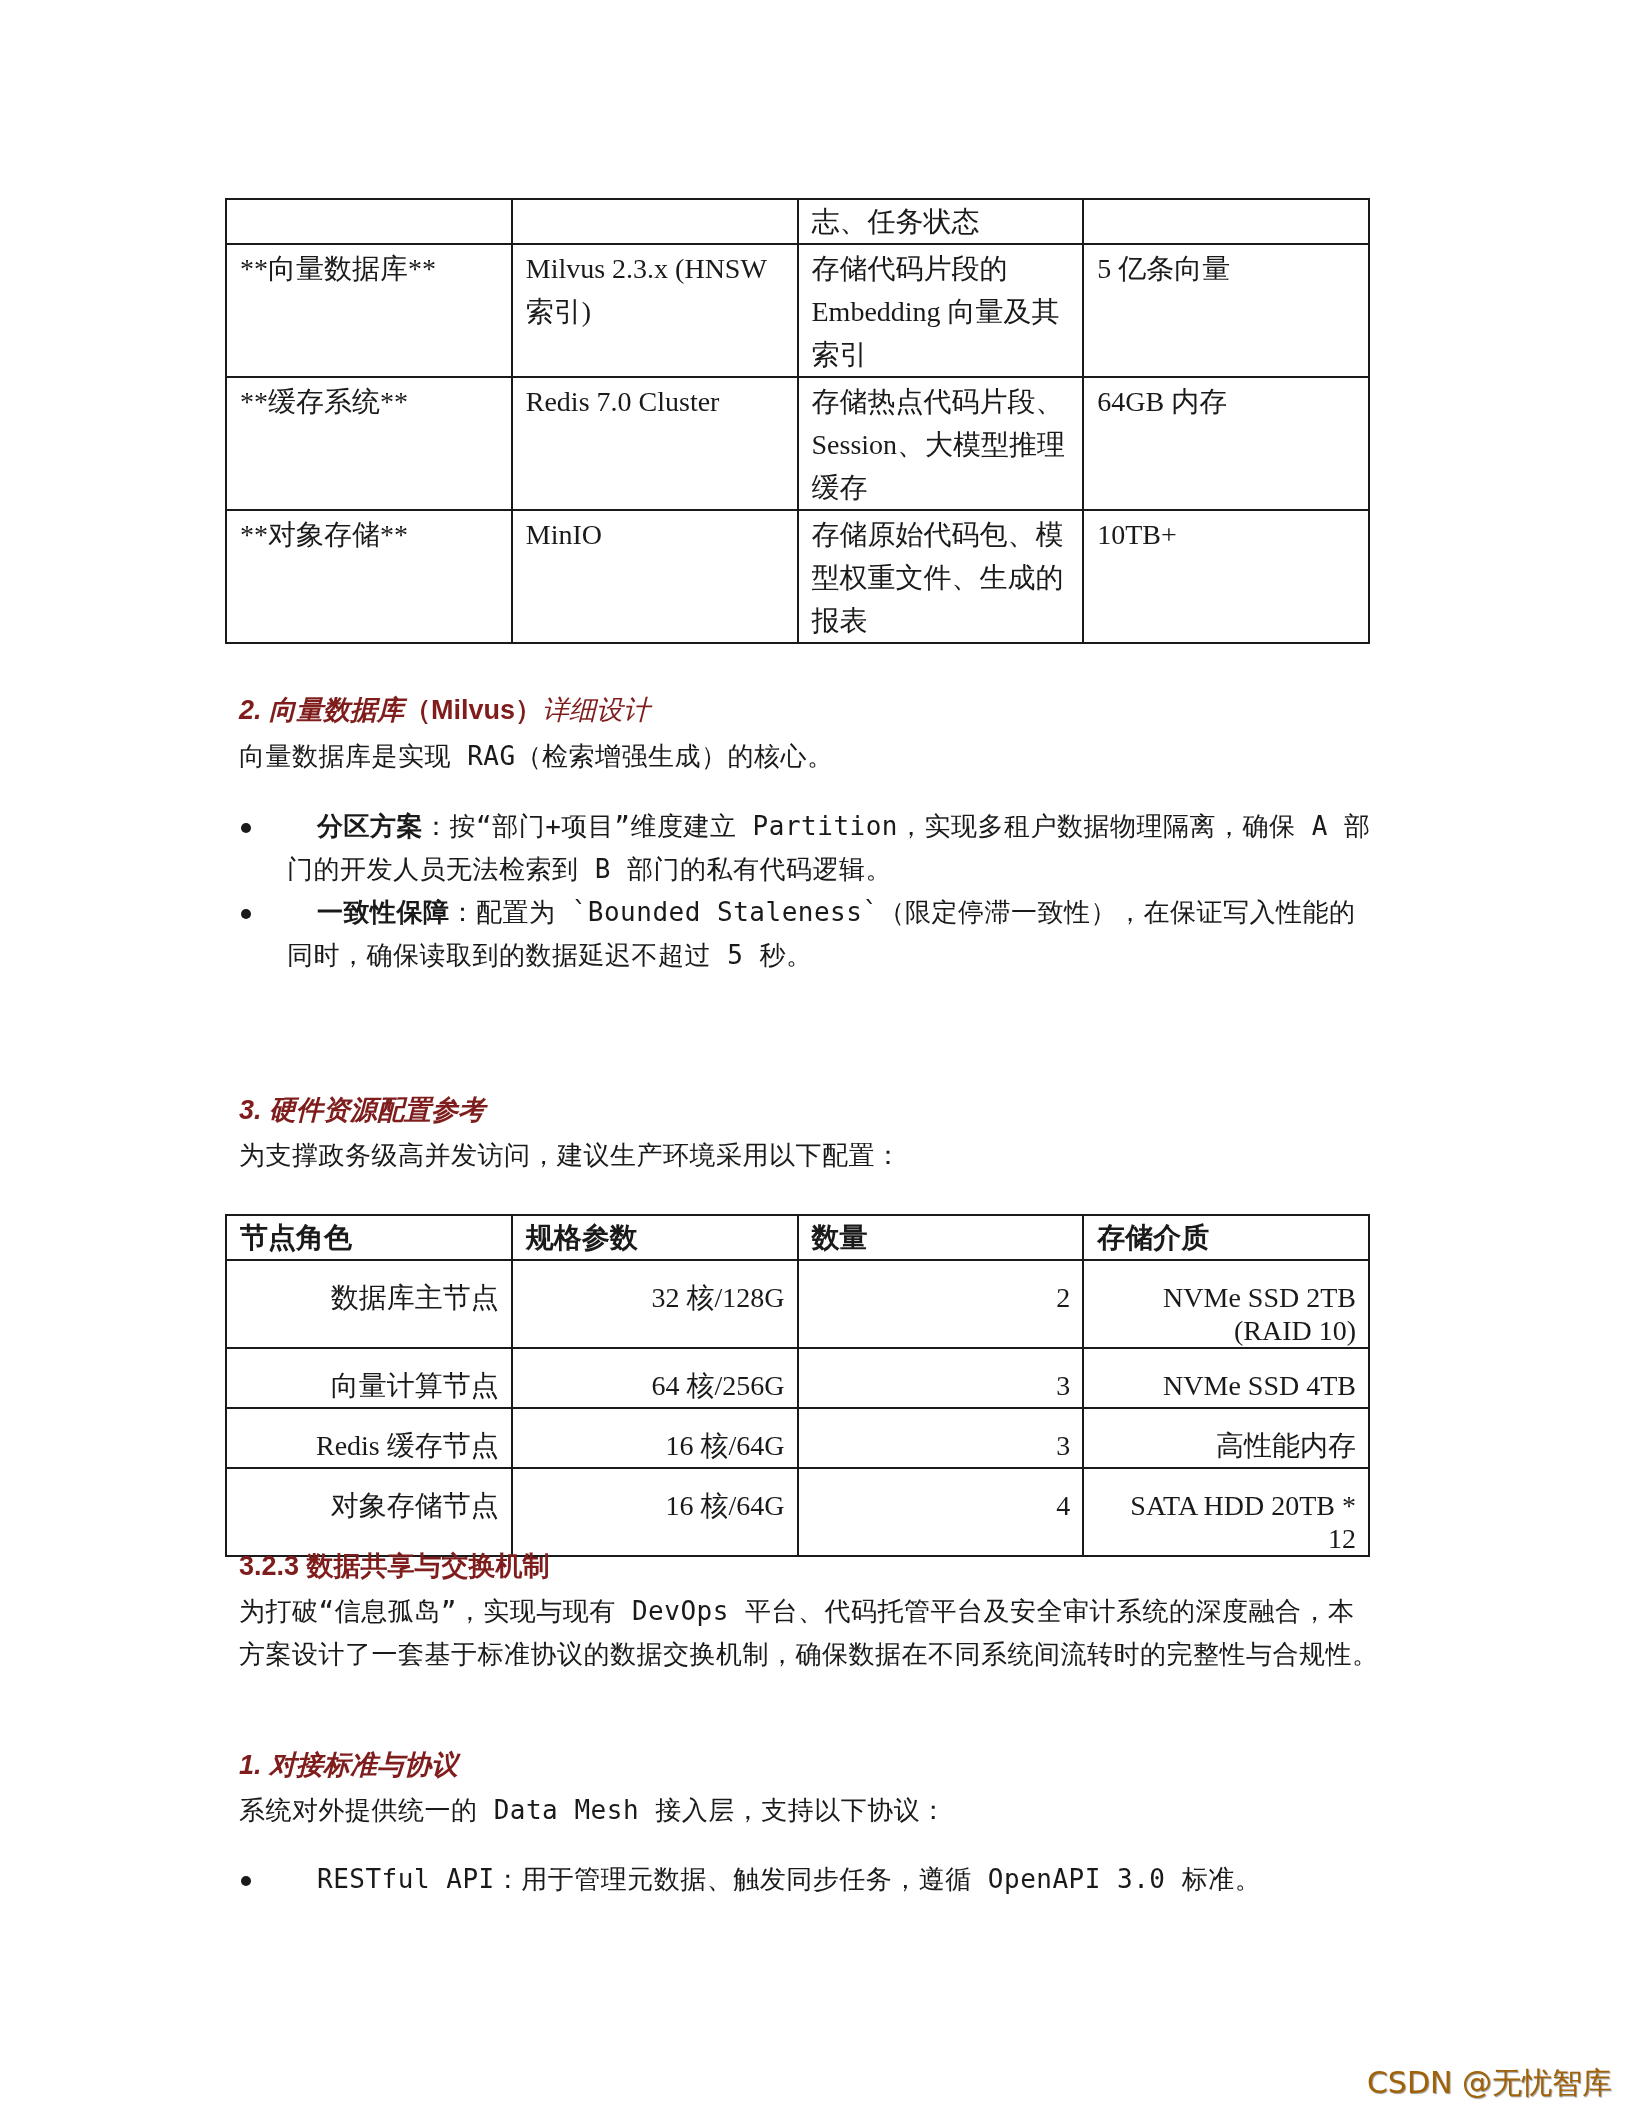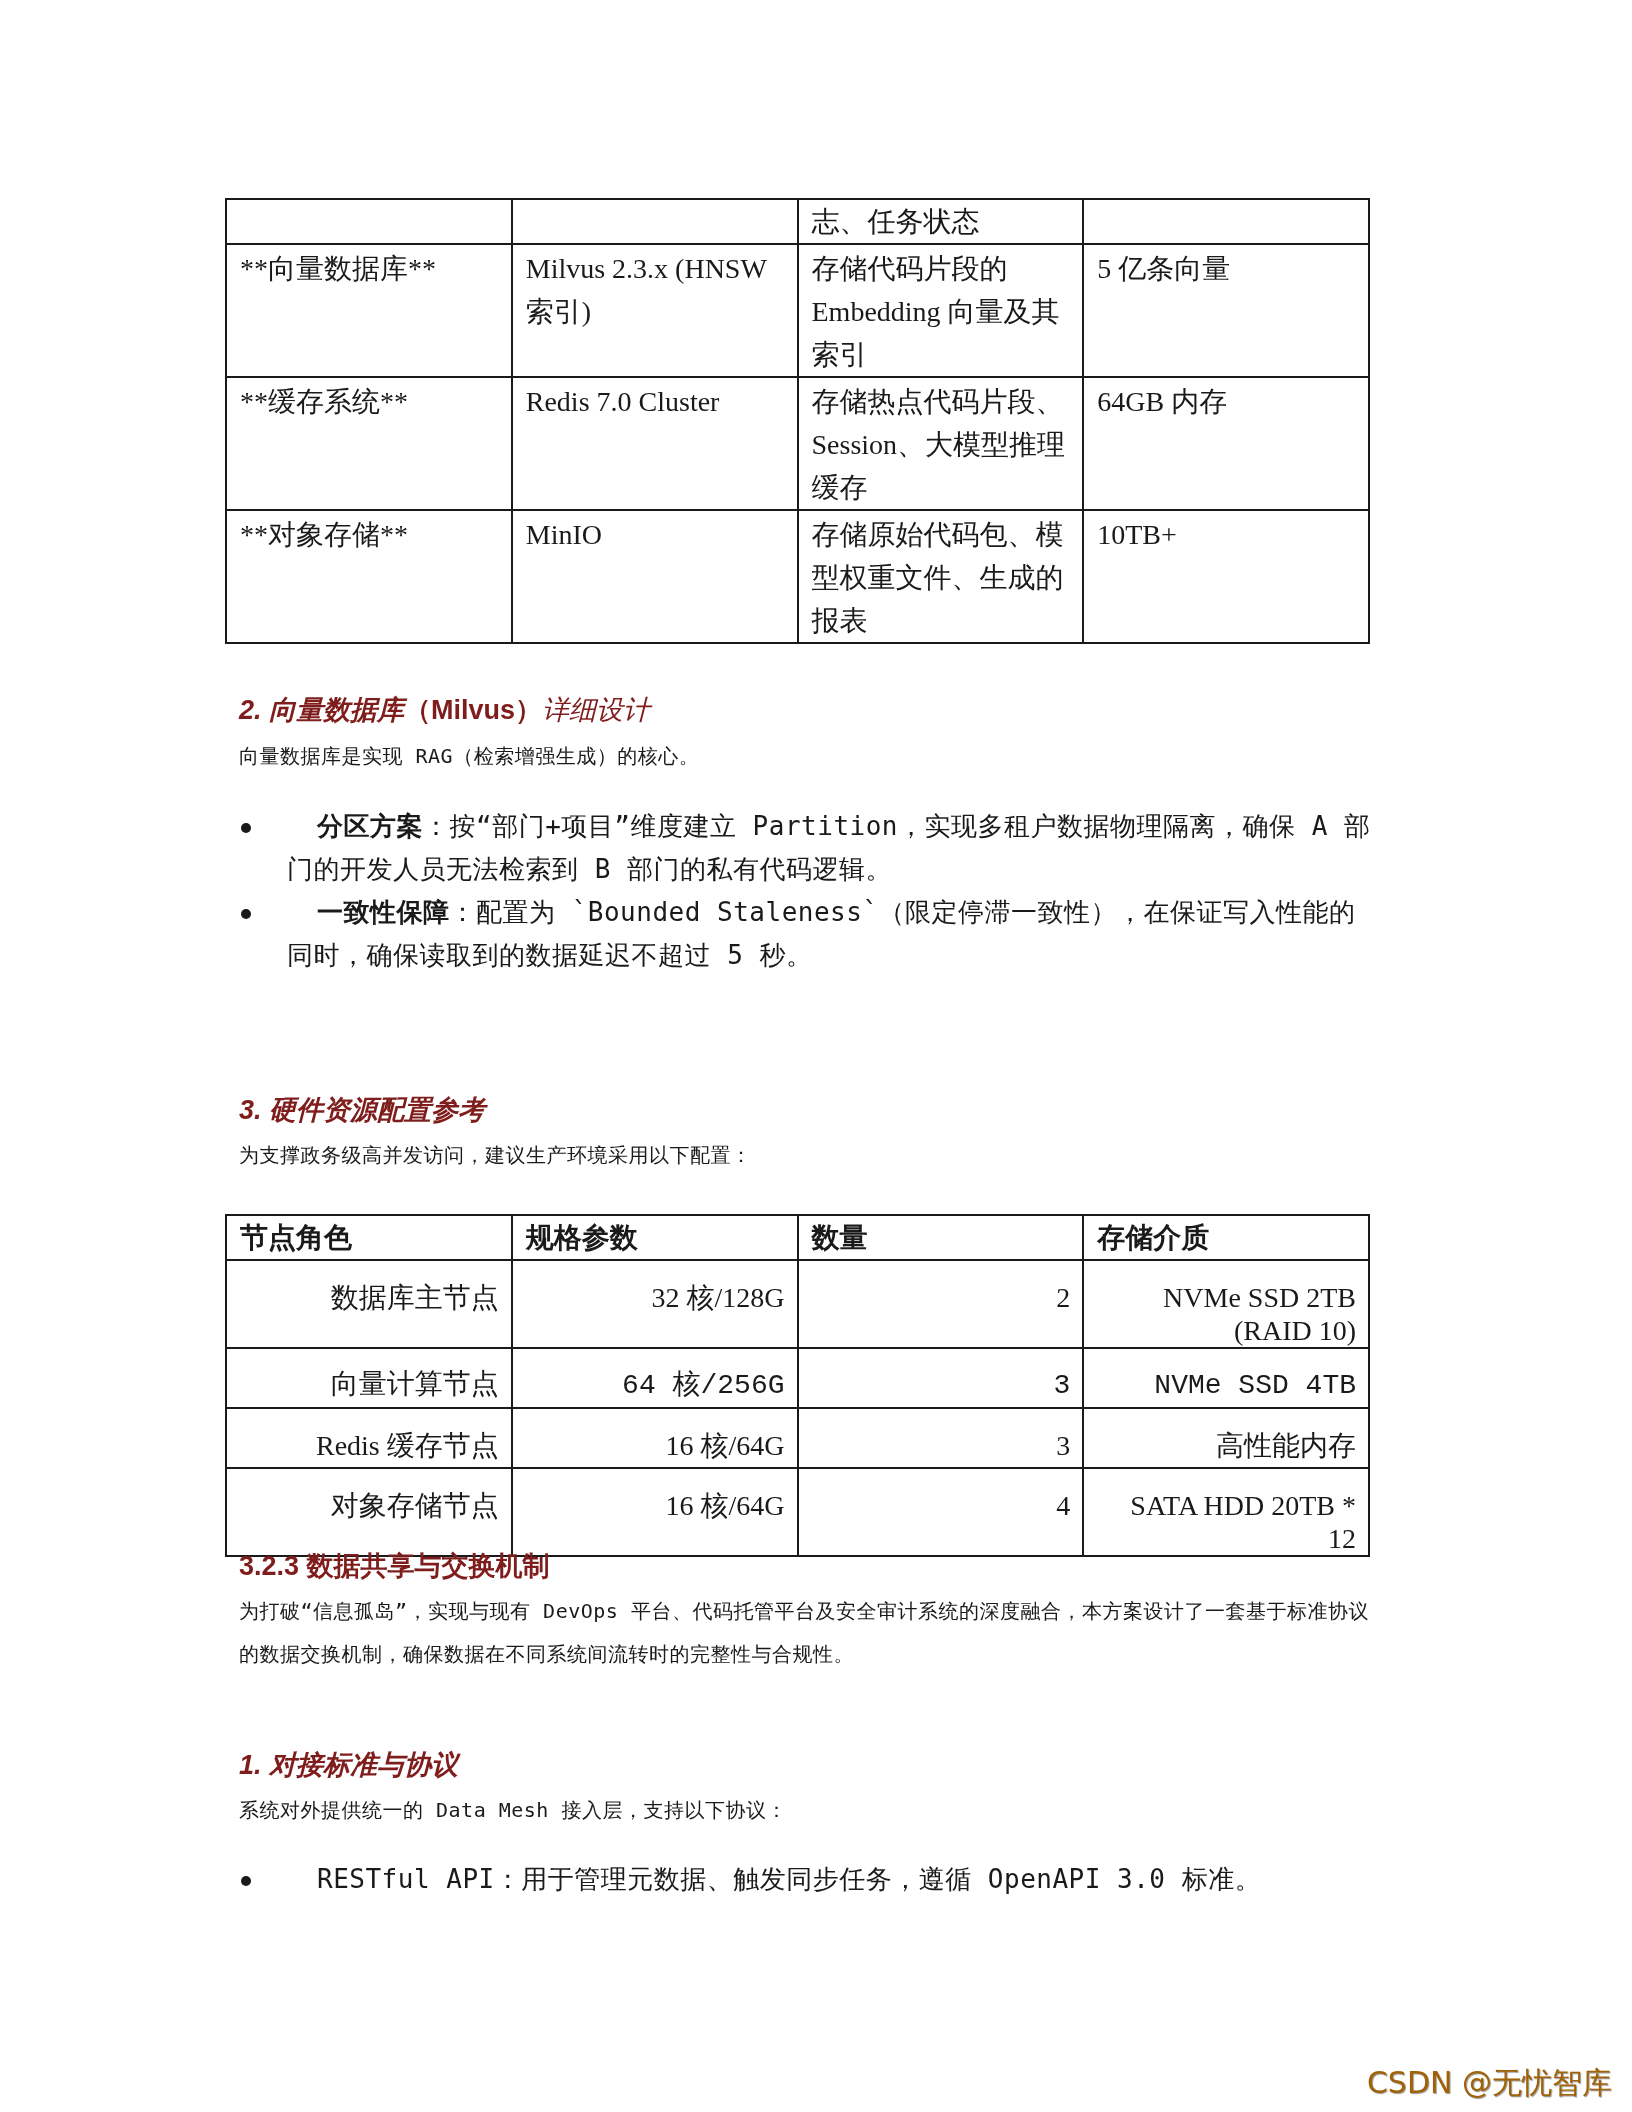--- a/index.html
+++ b/index.html
@@ -27,35 +27,35 @@
   table.doc-table col { width: 285.75px; }
 
   #t1 { top: 192px; }
   #t1 tr.r0 td { height: 42px; }
   #t1 tr.r1 td, #t1 tr.r2 td, #t1 tr.r3 td { height: 128px; padding-top: 2px; }
 
   #t2 { top: 1208px; font-size: 28px; }
   #t2 tr.h th { height: 42px; }
   #t2 td { line-height: 33px; padding-top: 20px; text-align: right; }
   #t2 tr.r0 td { height: 64px; }
-  #t2 tr.r1 td { height: 38px; font-family: Liberation Mono, monospace; }
+  #t2 tr.r1 td { height: 38px; }
   #t2 tr.r2 td { height: 38px; }
   #t2 tr.r3 td { height: 62px; }
 
   .heading {
     position: absolute; left: 239px;
     color: #7f1d1d;
     font-family: "Liberation Sans", "DejaVu Sans", sans-serif;
     font-weight: bold; font-size: 27px;
   }
   .heading.italic { font-style: italic; }
   .para {
     position: absolute; left: 239px; width: 1140px;
     font-family: "DejaVu Sans Mono", "Liberation Mono", monospace;
-    font-size: 20px; line-height: 43px; color: #1a1a1a;
+    font-size: 26px; line-height: 43px; color: #1a1a1a;
     letter-spacing: 0.5px;
   }
   .bullet-list { position: absolute; left: 239px; width: 1140px; margin: 0; padding: 0; list-style: none; }
   .bullet-item {
     position: relative; padding-left: 48px;
     font-family: "DejaVu Sans Mono", "Liberation Mono", monospace;
     font-size: 26px; line-height: 43px; letter-spacing: 0.5px;
   }
   .bullet-dot {
     position: absolute; left: 2px; top: 18px;

